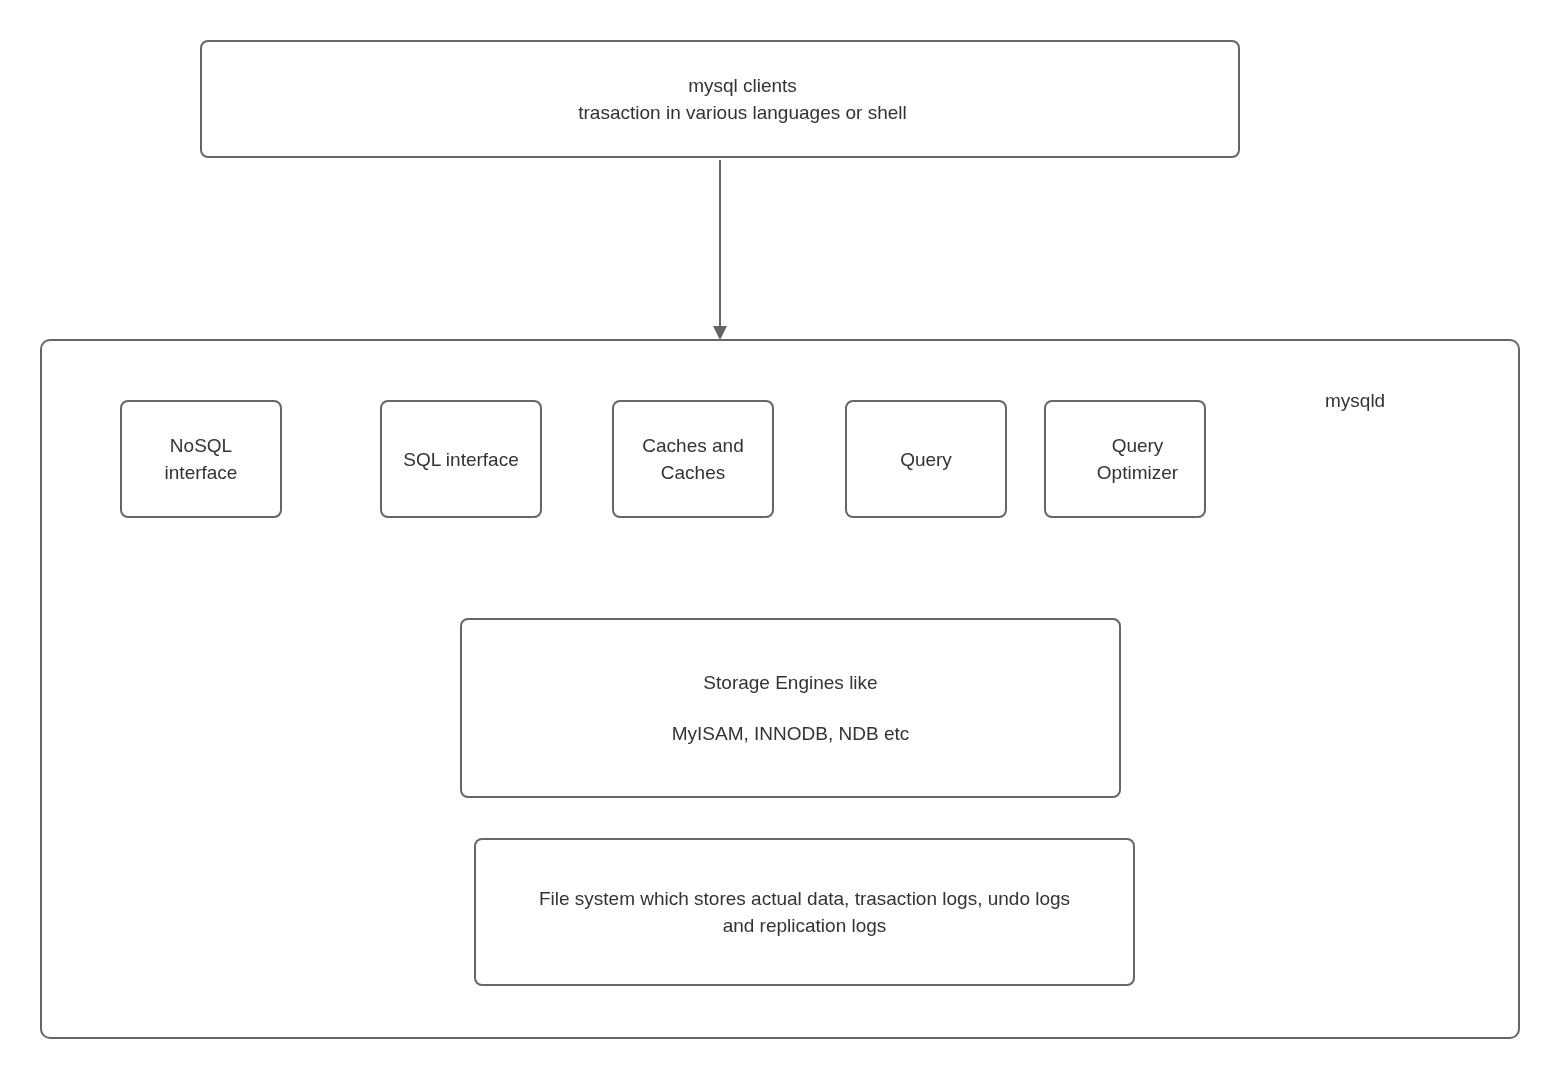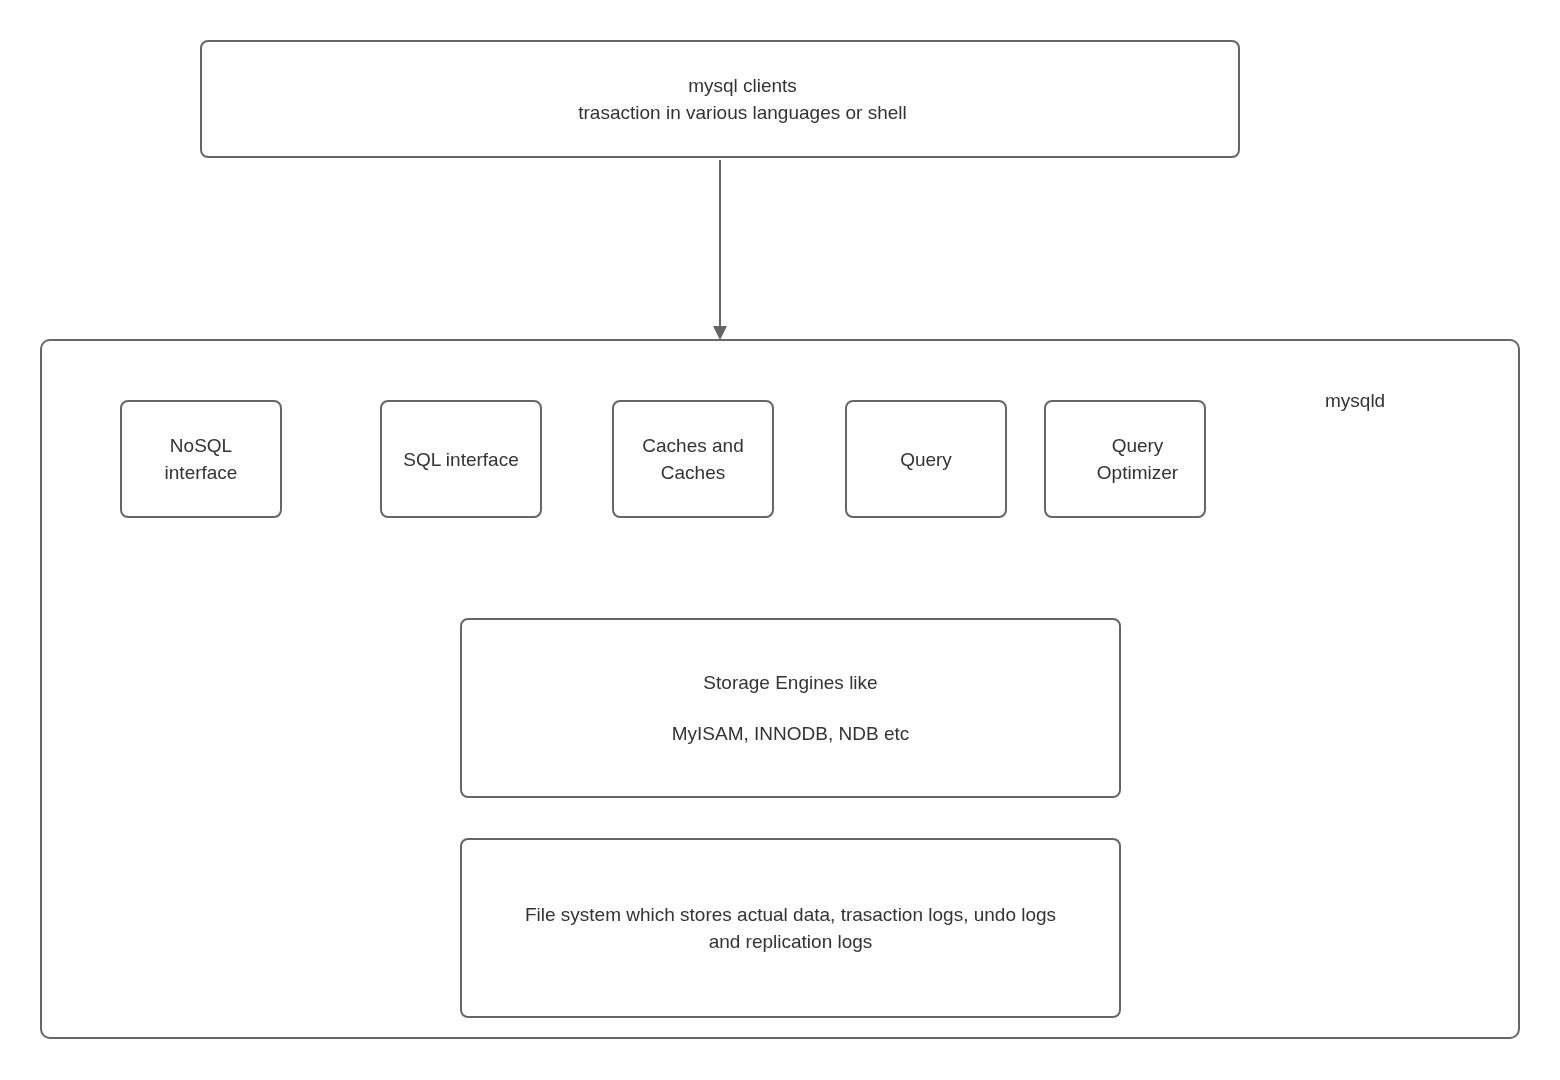--- a/index.html
+++ b/index.html
@@ -63,21 +63,21 @@
   }
   
   .if-box { top: 59px; width: 162px; height: 118px; }
   .if-0 { left: 78px; }
   .if-1 { left: 338px; }
   .if-2 { left: 570px; }
   .if-3 { left: 803px; }
   .if-4 { left: 1002px; padding-left: 25px; }
   
   .storage-box    { left: 418px; top: 277px; width: 661px; height: 180px; gap: 24px; }
-  .filesystem-box { left: 418px; top: 497px; width: 661px; height: 180px; }
+  .filesystem-box { left: 432px; top: 497px; width: 661px; height: 148px; }
   .line { display: block; }
 </style>
 </head>
 <body>
 
 <div class="canvas">
 
   <div class="node client-box">
     <span class="line">mysql clients</span>
     <span class="line">trasaction in various languages or shell</span>

